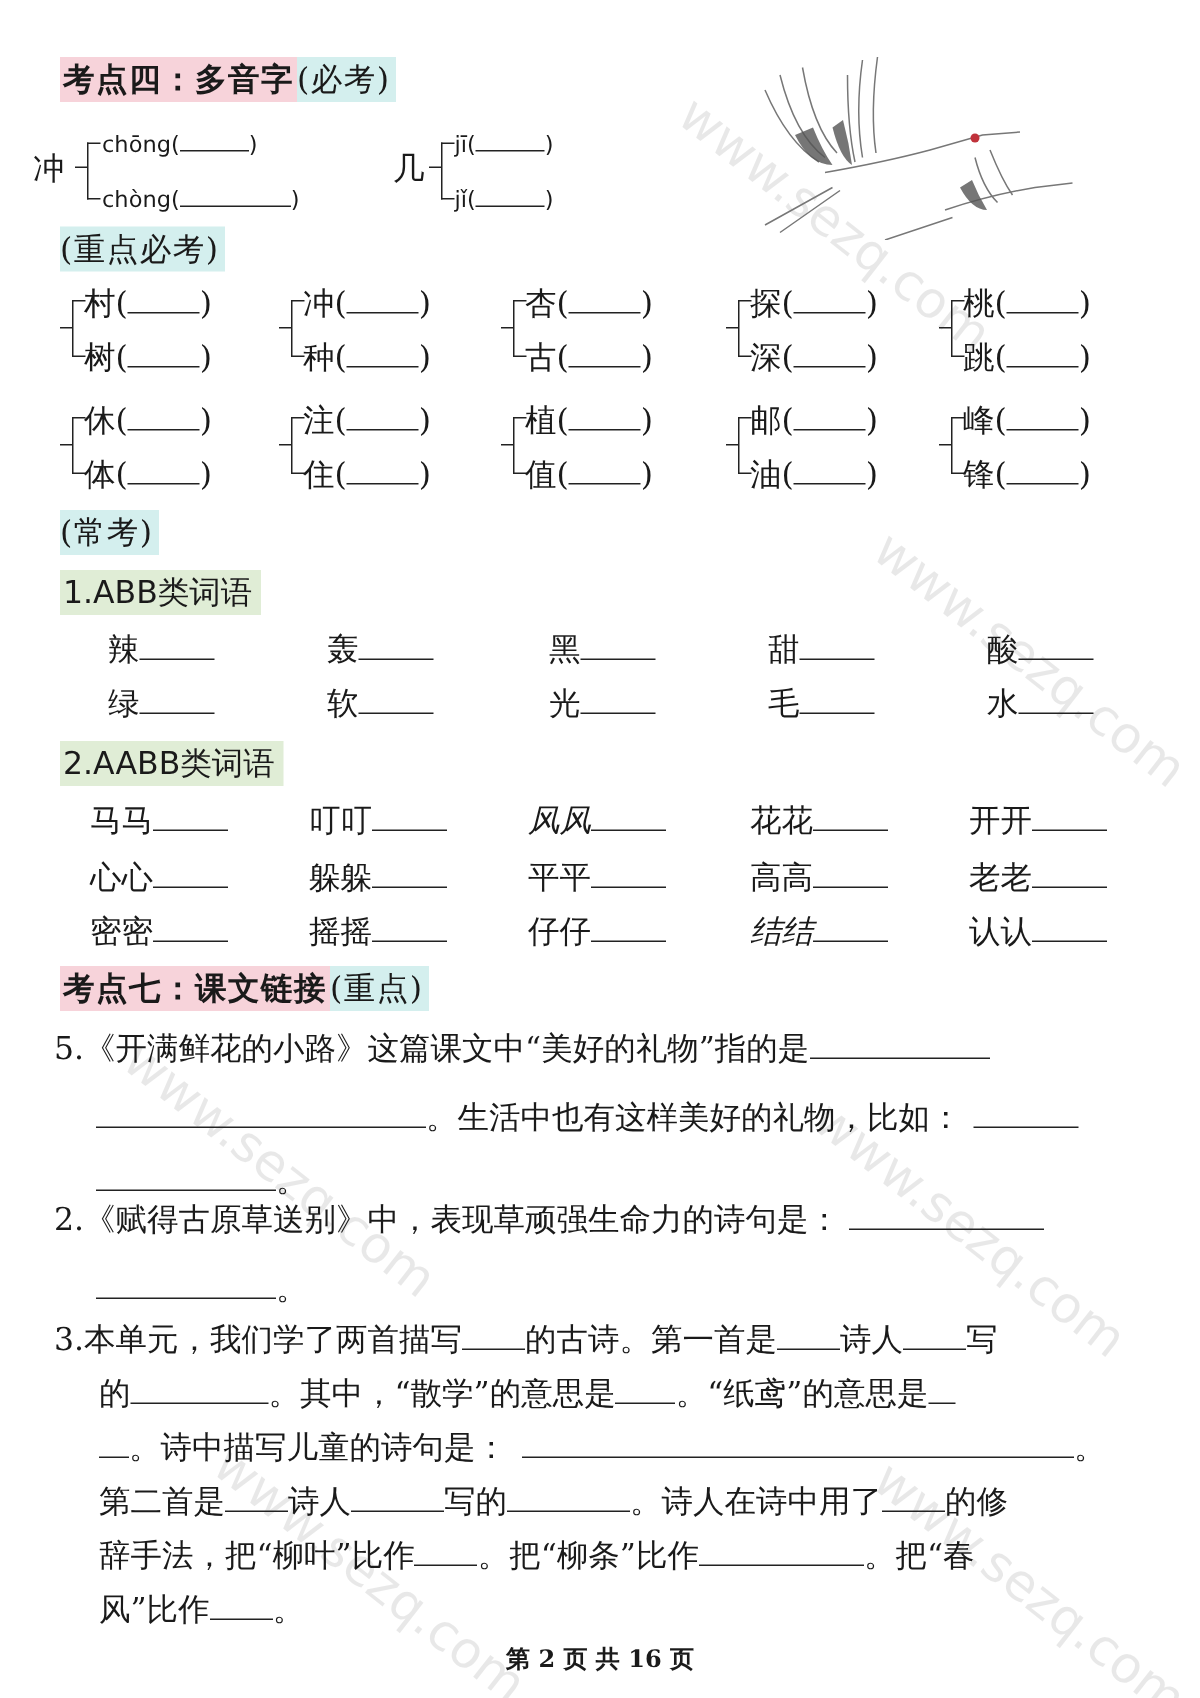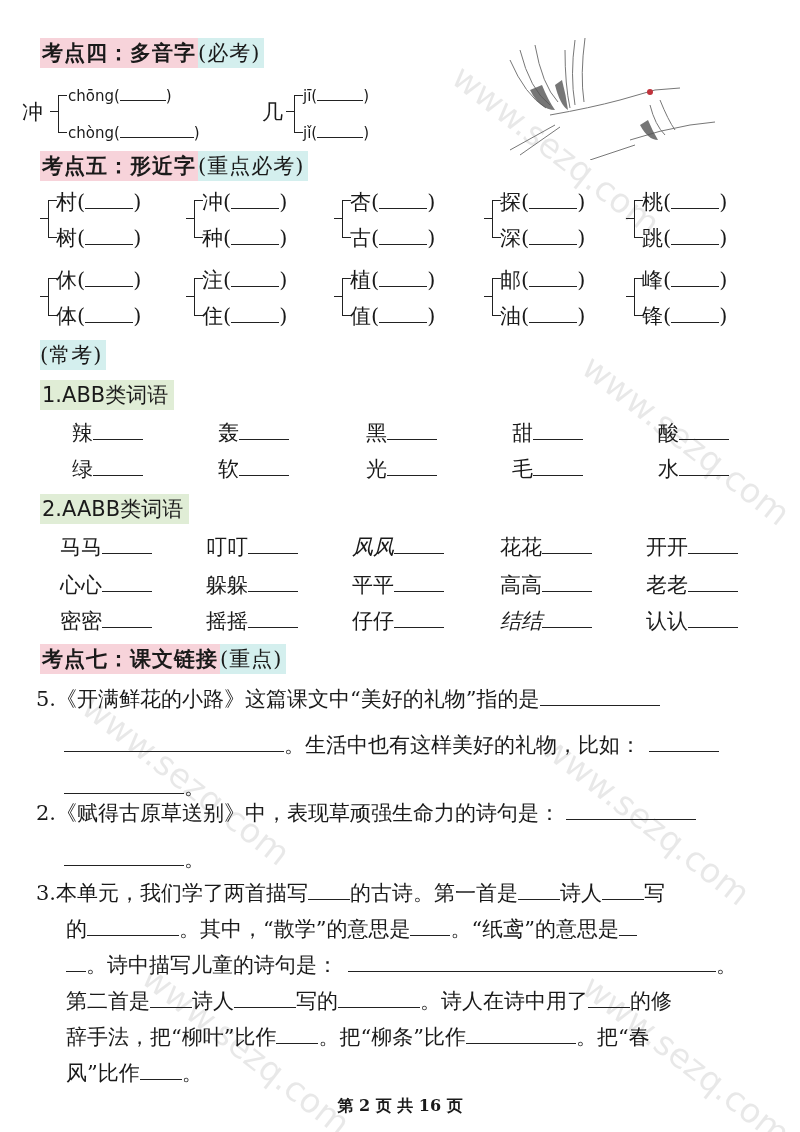--- a/index.html
+++ b/index.html
@@ -84,21 +84,20 @@
   <div class="brace-l" style="left:294px;top:95px;height:36px;"></div>
   <div class="abs pinyin" style="left:303px;top:80px;">
     <span>jī</span>(<span class="blank" style="width:46px;"></span>)
   </div>
   <div class="abs pinyin" style="left:303px;top:117px;">
     <span>jǐ</span>(<span class="blank" style="width:46px;"></span>)
   </div>
 </div>
 
 <div class="heading" style="top:151px;">
-  <span class="main">考点五：形近字</span>
   <span class="tag">(重点必考)</span>
 </div>
 
 <div id="similar-grid">
     <div>
       <div class="brace-tick" style="left:40px;top:218px;width:8px;"></div>
       <div class="brace-l" style="left:48px;top:200px;height:36px;"></div>
       <div class="pair-row" style="left:56px;top:188px;"><span>村</span>(<span class="blank" style="width:48px;"></span>)</div>
       <div class="pair-row" style="left:56px;top:224px;"><span>树</span>(<span class="blank" style="width:48px;"></span>)</div>
     </div>

